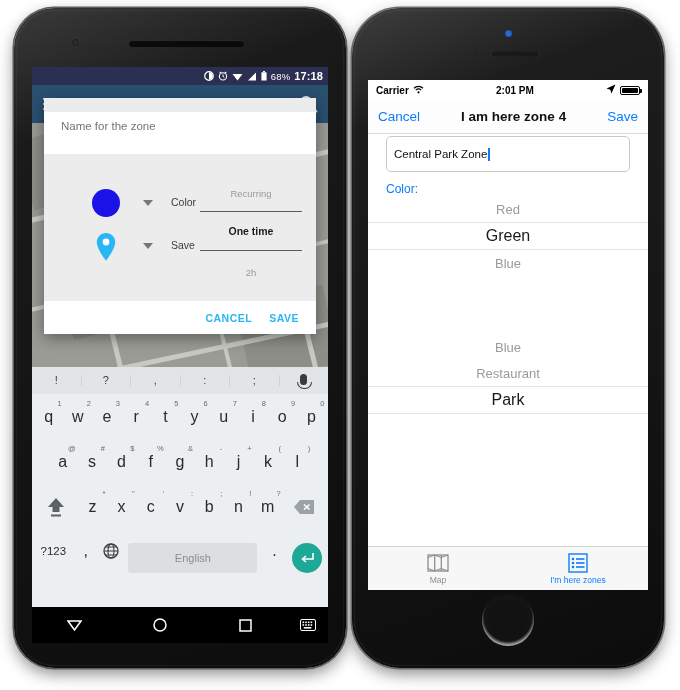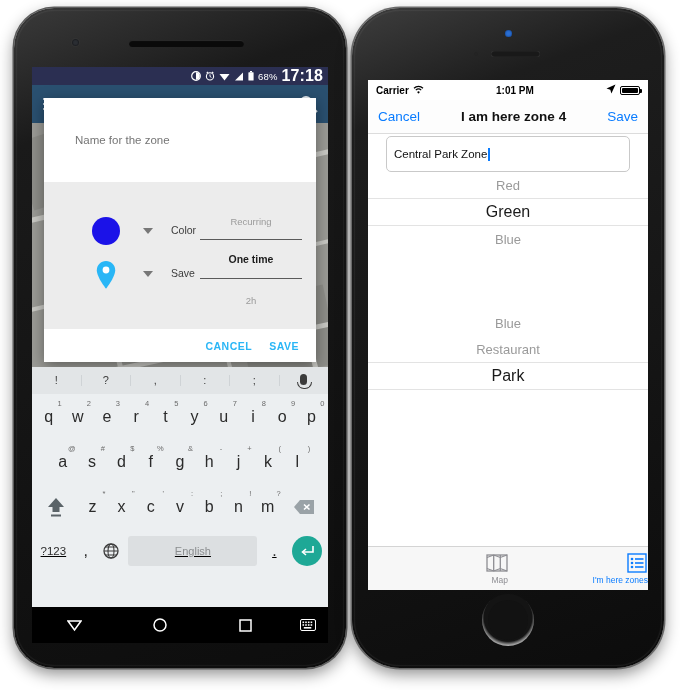--- a/index.html
+++ b/index.html
@@ -34,21 +34,21 @@
     position:absolute; left:18px; top:59px; width:296px; height:540px;
     background:#2a2a2a; overflow:hidden;
   }
   
   .a-status {
     height:18px; background:#2b2f52; display:flex; align-items:center;
     justify-content:flex-end; gap:4px; padding:0 5px; color:#fff;
   }
   .a-status .sicon { display:flex; align-items:center; }
   .a-status .stxt { font-size:9.5px; letter-spacing:.2px; }
-  .a-time { font-size:16px; font-weight:600; letter-spacing:.1px; }
+  .a-time { font-size:11px; font-weight:600; letter-spacing:.1px; }
   
   .a-appbar {
     height:38px; background:#2a5070; display:flex; align-items:center;
     justify-content:space-between; padding:0 11px; position:relative;
   }
   .hamburger { width:17px; }
   .hamburger span { display:block; height:2px; background:#e8eef3; margin:3px 0; border-radius:1px; }
   .srch { width:17px; height:17px; position:relative; }
   .srch i { position:absolute; left:0; top:0; width:12px; height:12px;
     border:2px solid #e8eef3; border-radius:50%; }
@@ -65,21 +65,21 @@
   .map-poi { position:absolute; width:11px; height:11px; border-radius:2px;
     background:#2a5070; }
   .map-poi::after { content:""; position:absolute; left:3px; top:2.5px;
     width:5px; height:6px; border:1.5px solid #cfe0ee; border-radius:1px; }
 
   
   .a-dialog {
     position:absolute; left:12px; top:31px; width:272px;
     background:#ececec; box-shadow:0 4px 14px rgba(0,0,0,.4);
   }
-  .dlg-input-wrap { background:#fff; padding:14px; }
+  .dlg-input-wrap { background:#fff; padding:0; }
   .dlg-input {
     margin:14px 15px 0 15px; height:28px; background:#fff;
     display:flex; align-items:center; padding:0 2px;
   }
   .dlg-input span { font-size:11.5px; color:#757575; }
   .dlg-body { position:relative; height:147px; padding:0; }
   .dlg-left { position:absolute; left:0; top:0; width:58%; height:100%; }
   .swatch {
     position:absolute; left:48px; top:35px; width:28px; height:28px;
     border-radius:50%; background:#1b12e8;
@@ -193,21 +193,21 @@
   .i-colorlabel { color:#0a7cff; font-size:12px; padding:10px 0 0 18px; }
   .i-picker { position:relative; }
   .i-pick-row { height:26px; display:flex; align-items:center;
     justify-content:center; }
   .i-pick-row span { font-size:13px; color:#9a9a9a; }
   .i-pick-row.sel span { font-size:16px; color:#1a1a1a; }
   .i-sep { height:1px; background:#e3e3e3; }
   .i-gap { height:30px; }
   .i-tabbar { position:absolute; left:0; right:0; bottom:0; height:44px;
     background:#f7f7f7; border-top:1px solid #d4d4d4; display:flex; }
-  .i-tab { flex:1; display:flex; flex-direction:column; align-items:flex-end;
+  .i-tab { flex:1; display:flex; flex-direction:column; align-items:center;
     justify-content:center; gap:0; cursor:pointer; }
   .i-tab span { font-size:8.5px; }
   .i-tab.inactive span { color:#8e8e93; }
   .i-tab.active span { color:#0a7cff; font-weight:400; }
   .i-home { position:absolute; left:50%; margin-left:-26px; bottom:22px;
     width:52px; height:52px; border-radius:50%;
     background: radial-gradient(circle at 50% 45%, #141414 62%, #8d8d8d 70%, #dcdcdc 78%, #5a5a5a 90%, #2a2a2a 100%);
   }
   .i-home::after { content:""; position:absolute; inset:6px; border-radius:50%;
     background:#121212; }
@@ -460,21 +460,21 @@
               <span>m</span>
             </div>
           <div class="key key-wide delkey">
             <svg width="22" height="16" viewBox="0 0 22 16">
                 <path d="M7 1 L21 1 L21 15 L7 15 L1 8 Z" fill="#9aa2a7"></path>
                 <path d="M11 5.5 L16.5 10.5 M16.5 5.5 L11 10.5" stroke="#fff" stroke-width="1.6"></path>
               </svg>
           </div>
         </div>
 
-        <div class="kb-row" style="align-items:center;height:44px;text-decoration:underline;">
+        <div class="kb-row" style="align-items:flex-end;height:44px;">
           <div class="key key-wide sym123" style="font-size:11.5px;">?123</div>
           <div class="key">,</div>
           <div class="key globekey">
             <svg width="16" height="16" viewBox="0 0 16 16">
                 <circle cx="8" cy="8" r="7" fill="none" stroke="#3b3b3b" stroke-width="1.3"></circle>
                 <ellipse cx="8" cy="8" rx="3" ry="7" fill="none" stroke="#3b3b3b" stroke-width="1.1"></ellipse>
                 <path d="M1.2 8h13.6M2.6 4h10.8M2.6 12h10.8" stroke="#3b3b3b" stroke-width="1.1"></path>
               </svg>
           </div>
           <div class="spacebar">English</div>
@@ -534,21 +534,21 @@
         <div class="i-status-l">
           <span>Carrier</span>
           <span>
             <svg width="11" height="9" viewBox="0 0 11 9">
                 <path d="M1 3.2a6.5 6.5 0 0 1 9 0" stroke="#000" stroke-width="1.2" fill="none"></path>
                 <path d="M2.8 5.1a4 4 0 0 1 5.4 0" stroke="#000" stroke-width="1.2" fill="none"></path>
                 <circle cx="5.5" cy="7.3" r="1.1" fill="#000"></circle>
               </svg>
           </span>
         </div>
-        <span>1:01 PM</span>
+        <span>2:01 PM</span>
         <div class="i-status-r">
           <span>
             <svg width="10" height="10" viewBox="0 0 10 10">
                 <path d="M9.5 0.5 L0.5 4.6 L4.3 5.7 L5.4 9.5 Z" fill="#000"></path>
               </svg>
           </span>
           <span class="battery">
               <i></i>
             </span>
         </div>
@@ -561,20 +561,21 @@
       </div>
 
 
       <div class="i-field-wrap">
         <div class="i-field">
           <span>Central Park Zone</span>
           <span class="i-caret"></span>
         </div>
       </div>
 
+      <div class="i-colorlabel">Color:</div>
 
       <div class="i-picker">
         <div class="i-pick-row">
             <span>Red</span>
           </div>
         <div class="i-sep"></div>
         <div class="i-pick-row sel">
             <span>Green</span>
           </div>
         <div class="i-sep"></div>

